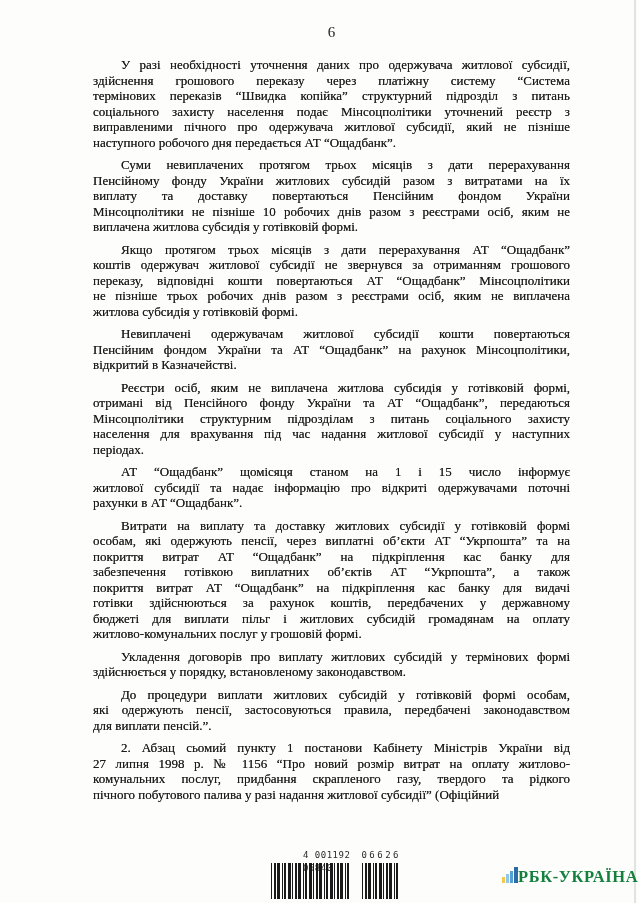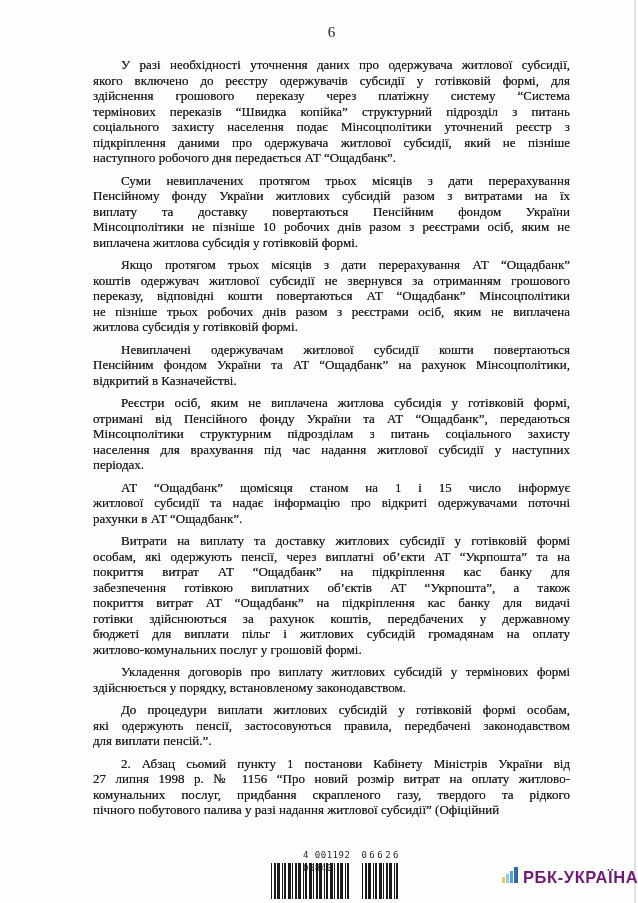--- a/index.html
+++ b/index.html
@@ -49,45 +49,43 @@
   }
   .barcode-numbers .num-right{letter-spacing:2.5px;}
   .bars{display:flex;height:36px;margin-top:1px;}
   .bars svg{display:block;}
   .bars-gap{width:10px;}
   .rbc-logo{
     position:absolute;left:502px;top:866px;width:132px;height:22px;
     display:flex;align-items:center;
   }
   .rbc-logo-text{
-    font-family:Liberation Sans, sans-serif;
+    font-family:Liberation Serif, serif;
     font-size:16.5px;font-weight:bold;
-    color:#701a75;
+    color:#15803d;
     letter-spacing:.6px;
-    margin-left:5px;
     white-space:nowrap;
   }
 </style>
 </head>
 <body>
 
 <div class="page">
 
   <div class="scan-edge"></div>
 
   <div class="page-number">6</div>
 
   <div class="doc-text">
       <div class="para">
         <div class="line first">У разі необхідності уточнення даних про одержувача житлової субсидії,</div>
-        <div class="line">якого включено до реєстру одержувачів субсидії у готівковій формі, для</div>
         <div class="line">здійснення грошового переказу через платіжну систему “Система</div>
         <div class="line">термінових переказів “Швидка копійка” структурний підрозділ з питань</div>
         <div class="line">соціального захисту населення подає Мінсоцполітики уточнений реєстр з</div>
-        <div class="line">підкріплення даними про одержувача житлової субсидії, який не пізніше</div>
+        <div class="line">виправленими пічного про одержувача житлової субсидії, який не пізніше</div>
         <div class="line last">наступного робочого дня передається АТ “Ощадбанк”.</div>
       </div>
       <div class="para">
         <div class="line first">Суми невиплачених протягом трьох місяців з дати перерахування</div>
         <div class="line">Пенсійному фонду України житлових субсидій разом з витратами на їх</div>
         <div class="line">виплату та доставку повертаються Пенсійним фондом України</div>
         <div class="line">Мінсоцполітики не пізніше 10 робочих днів разом з реєстрами осіб, яким не</div>
         <div class="line last">виплачена житлова субсидія у готівковій формі.</div>
       </div>
       <div class="para">

